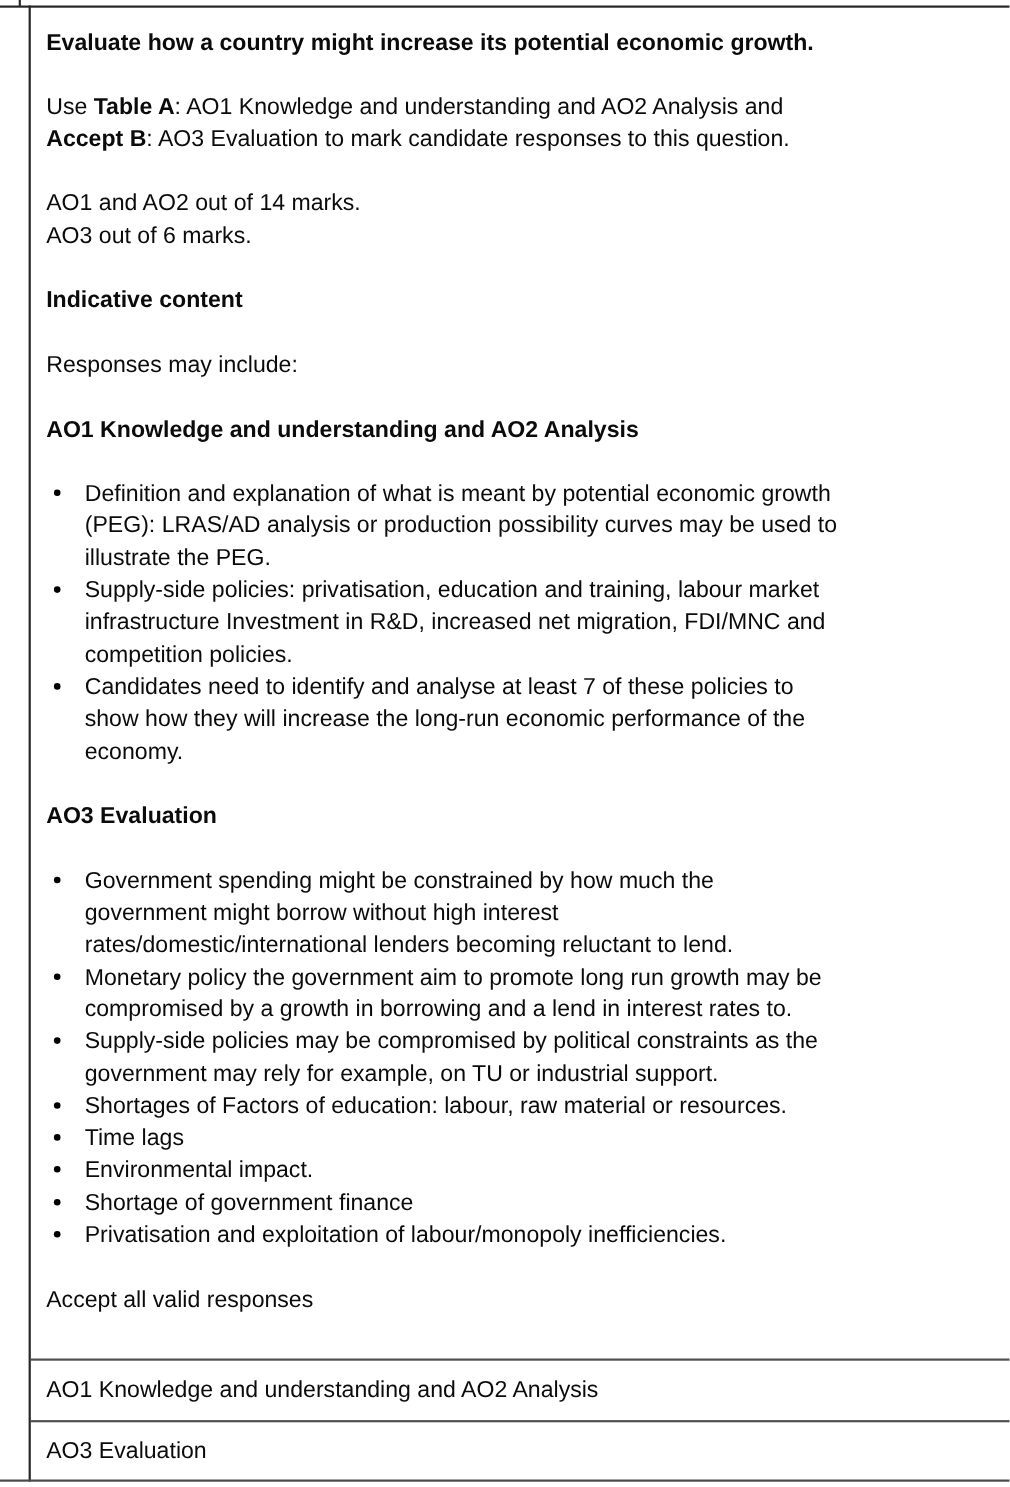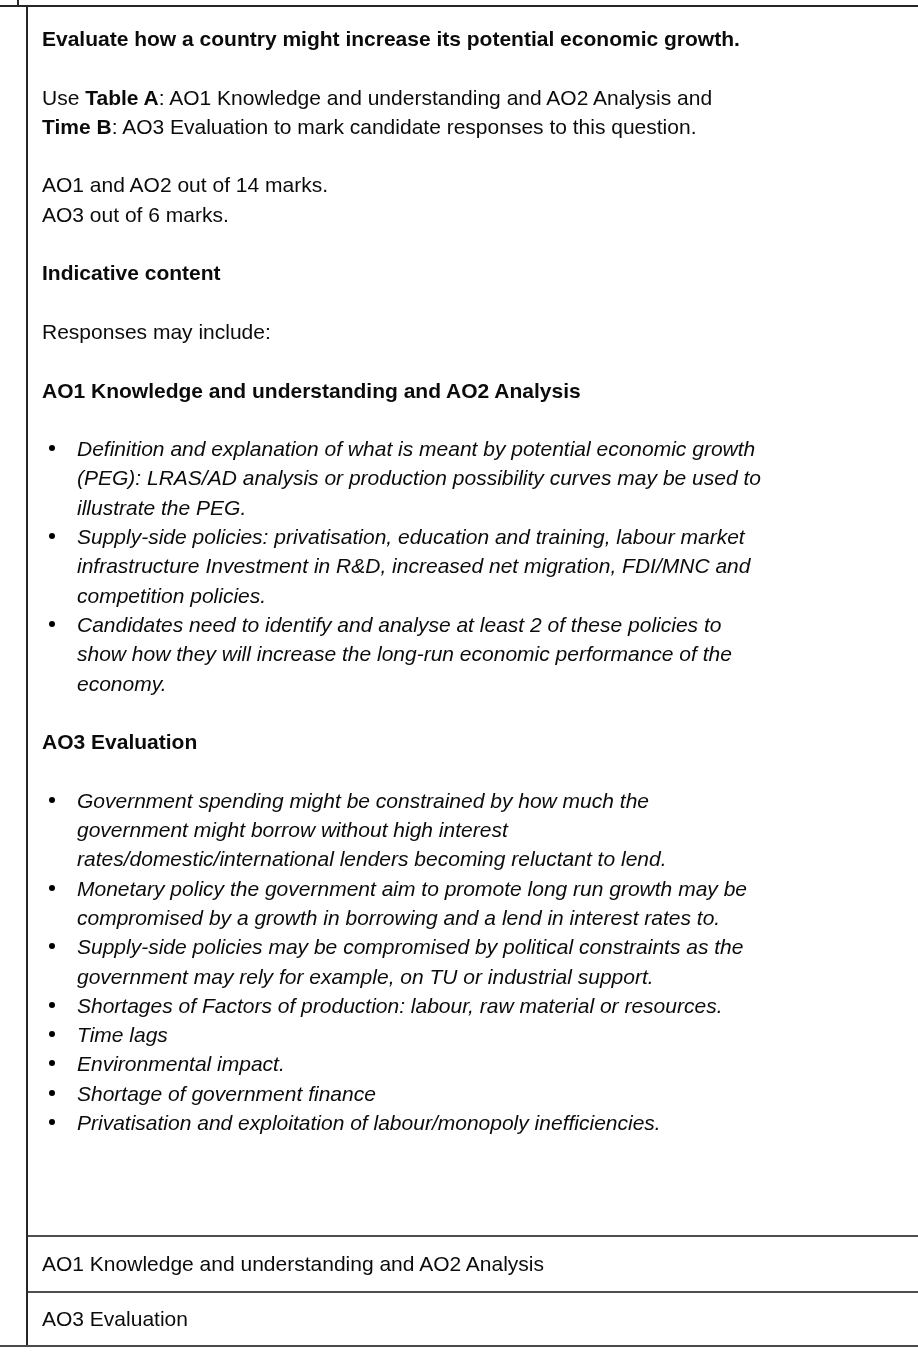--- a/index.html
+++ b/index.html
@@ -85,21 +85,20 @@
     line-height: 29.3px;
   }
   .footer-row-1, .footer-row-2 {
     font-size: 21px;
     line-height: 29.3px;
   }
   p.bold, strong { font-weight: 700; }
   ul.points {
     list-style: none;
     padding: 0;
-    font-style: italic;
   }
   ul.points li {
     position: relative;
     padding-left: 35px;
     white-space: pre-line;
   }
   ul.points li::before {
     content: "";
     position: absolute;
     left: 7px; top: 11px;
@@ -117,59 +116,60 @@
   <div class="top-border"></div>
   <div class="col-divider"></div>
   <div class="row-divider-1"></div>
   <div class="row-divider-2"></div>
   <div class="bottom-border"></div>
 
   <div class="main-cell">
 
     <p class="bold">Evaluate how a country might increase its potential economic growth.</p>
 
-    <p><span>Use </span><strong>Table A</strong><span>: AO1 Knowledge and understanding and AO2 Analysis and</span><br><strong>Time B</strong><span>: AO3 Evaluation to mark candidate responses to this question.</span></p>
+    <p><span>Use </span><strong>Table A</strong><span>: AO1 Knowledge and understanding and AO2 Analysis and</span><br><strong>Accept B</strong><span>: AO3 Evaluation to mark candidate responses to this question.</span></p>
 
     <p><span>AO1 and AO2 out of 14 marks.</span><br><span>AO3 out of 6 marks.</span></p>
 
     <p class="bold">Indicative content</p>
 
     <p>Responses may include:</p>
 
     <p class="bold">AO1 Knowledge and understanding and AO2 Analysis</p>
 
     <ul class="points">
       <li>Definition and explanation of what is meant by potential economic growth
 (PEG): LRAS/AD analysis or production possibility curves may be used to
 illustrate the PEG.</li>
       <li>Supply-side policies: privatisation, education and training, labour market
 infrastructure Investment in R&amp;D, increased net migration, FDI/MNC and
 competition policies.</li>
-      <li>Candidates need to identify and analyse at least 2 of these policies to
+      <li>Candidates need to identify and analyse at least 7 of these policies to
 show how they will increase the long-run economic performance of the
 economy.</li>
     </ul>
 
     <p class="bold">AO3 Evaluation</p>
 
     <ul class="points">
       <li>Government spending might be constrained by how much the
 government might borrow without high interest
 rates/domestic/international lenders becoming reluctant to lend.</li>
       <li>Monetary policy the government aim to promote long run growth may be
 compromised by a growth in borrowing and a lend in interest rates to.</li>
       <li>Supply-side policies may be compromised by political constraints as the
 government may rely for example, on TU or industrial support.</li>
-      <li>Shortages of Factors of production: labour, raw material or resources.</li>
+      <li>Shortages of Factors of education: labour, raw material or resources.</li>
       <li>Time lags</li>
       <li>Environmental impact.</li>
       <li>Shortage of government finance</li>
       <li>Privatisation and exploitation of labour/monopoly inefficiencies.</li>
     </ul>
 
+    <p>Accept all valid responses</p>
 
   </div>
 
   <div class="footer-row-1">
     <span>AO1 Knowledge and understanding and AO2 Analysis</span>
   </div>
 
   <div class="footer-row-2">
     <span>AO3 Evaluation</span>
   </div>

